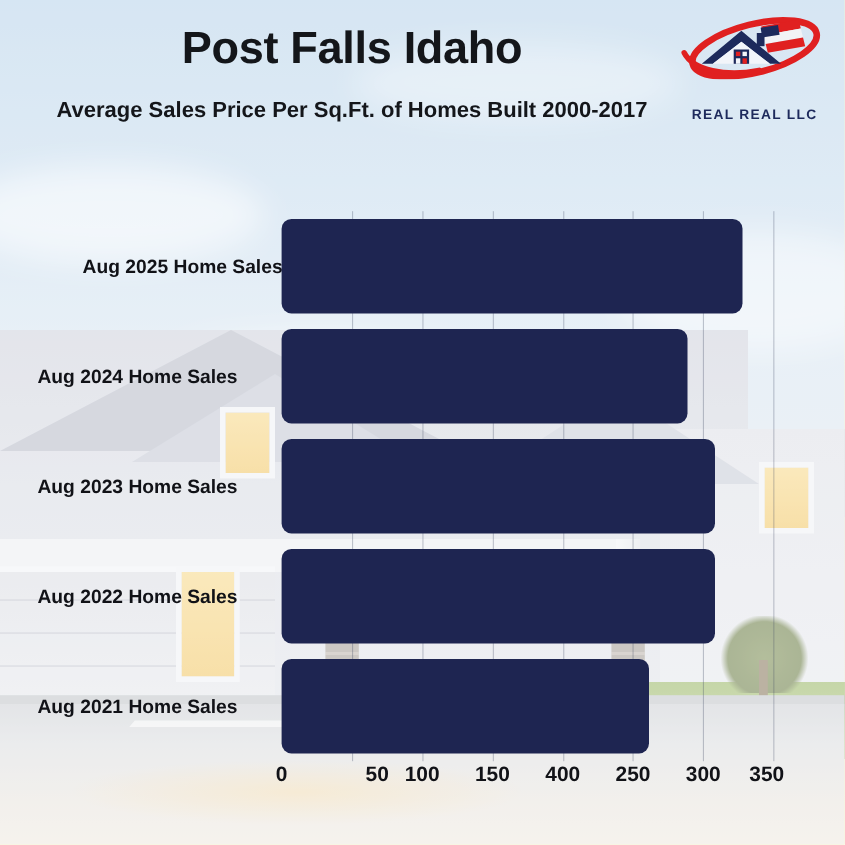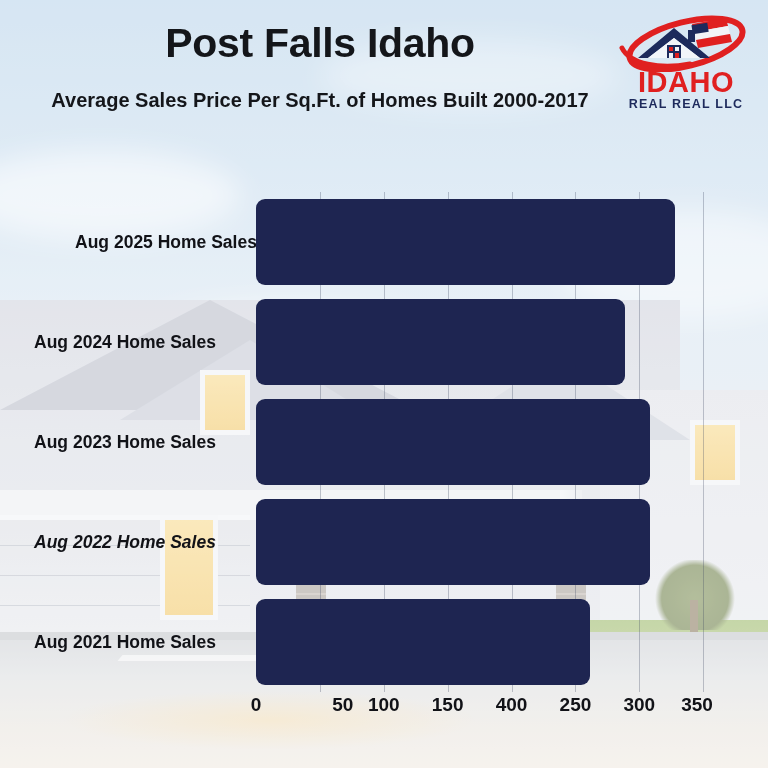--- a/index.html
+++ b/index.html
@@ -337,31 +337,30 @@
       <rect x="76" y="16" width="7" height="12" fill="#1d2a5c"></rect>
 
       <rect x="55" y="31" width="14" height="13" fill="#1d2a5c"></rect>
       <rect x="57" y="33" width="4" height="4" fill="#e02020"></rect>
       <rect x="63" y="33" width="4" height="4" fill="#f2f5fa"></rect>
       <rect x="57" y="39" width="4" height="5" fill="#f2f5fa"></rect>
       <rect x="63" y="39" width="4" height="5" fill="#e02020"></rect>
 
       <path d="M10 34 C18 50 48 56 78 50" fill="none" stroke="#e02020" stroke-width="5" stroke-linecap="round"></path>
     </svg>
-    <div class="logo-word">IDAHO</div>
     <div class="logo-sub">REAL REAL LLC</div>
   </div>
 
   <div class="chart">
 
     <div class="ylabels">
         <div class="ylabel-item" style="top: 7px; padding-left: 41px;">Aug 2025 Home Sales</div>
         <div class="ylabel-item" style="top: 107px;">Aug 2024 Home Sales</div>
         <div class="ylabel-item" style="top: 207px;">Aug 2023 Home Sales</div>
-        <div class="ylabel-item" style="top: 307px; font-style: italic;">Aug 2022 Home Sales</div>
+        <div class="ylabel-item" style="top: 307px;">Aug 2022 Home Sales</div>
         <div class="ylabel-item" style="top: 407px;">Aug 2021 Home Sales</div>
       </div>
 
     <div class="plot">
       <div class="gridlines">
           <div class="gridline" style="left: 63.8889px;"></div>
           <div class="gridline" style="left: 127.778px;"></div>
           <div class="gridline" style="left: 191.667px;"></div>
           <div class="gridline" style="left: 255.556px;"></div>
           <div class="gridline" style="left: 319.444px;"></div>

